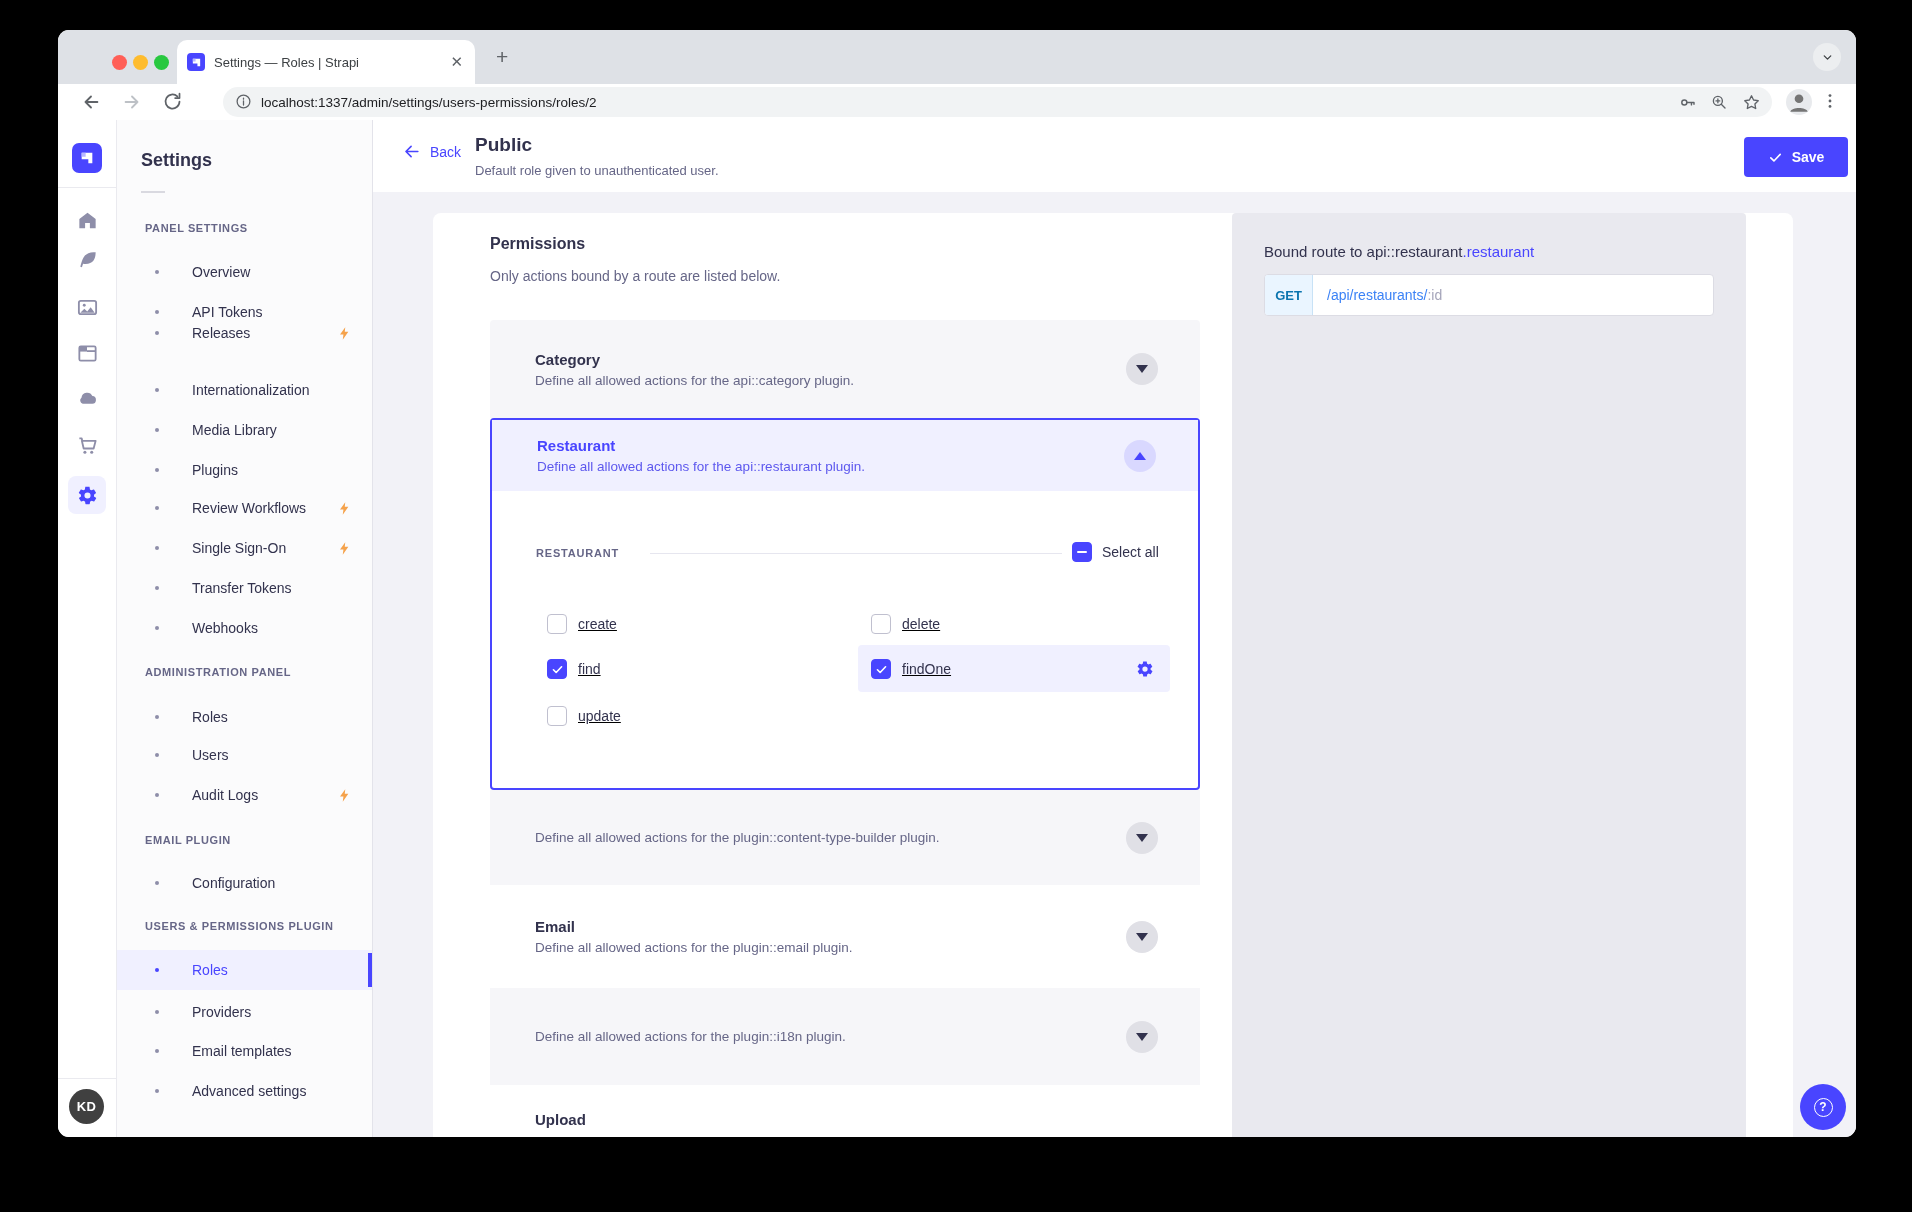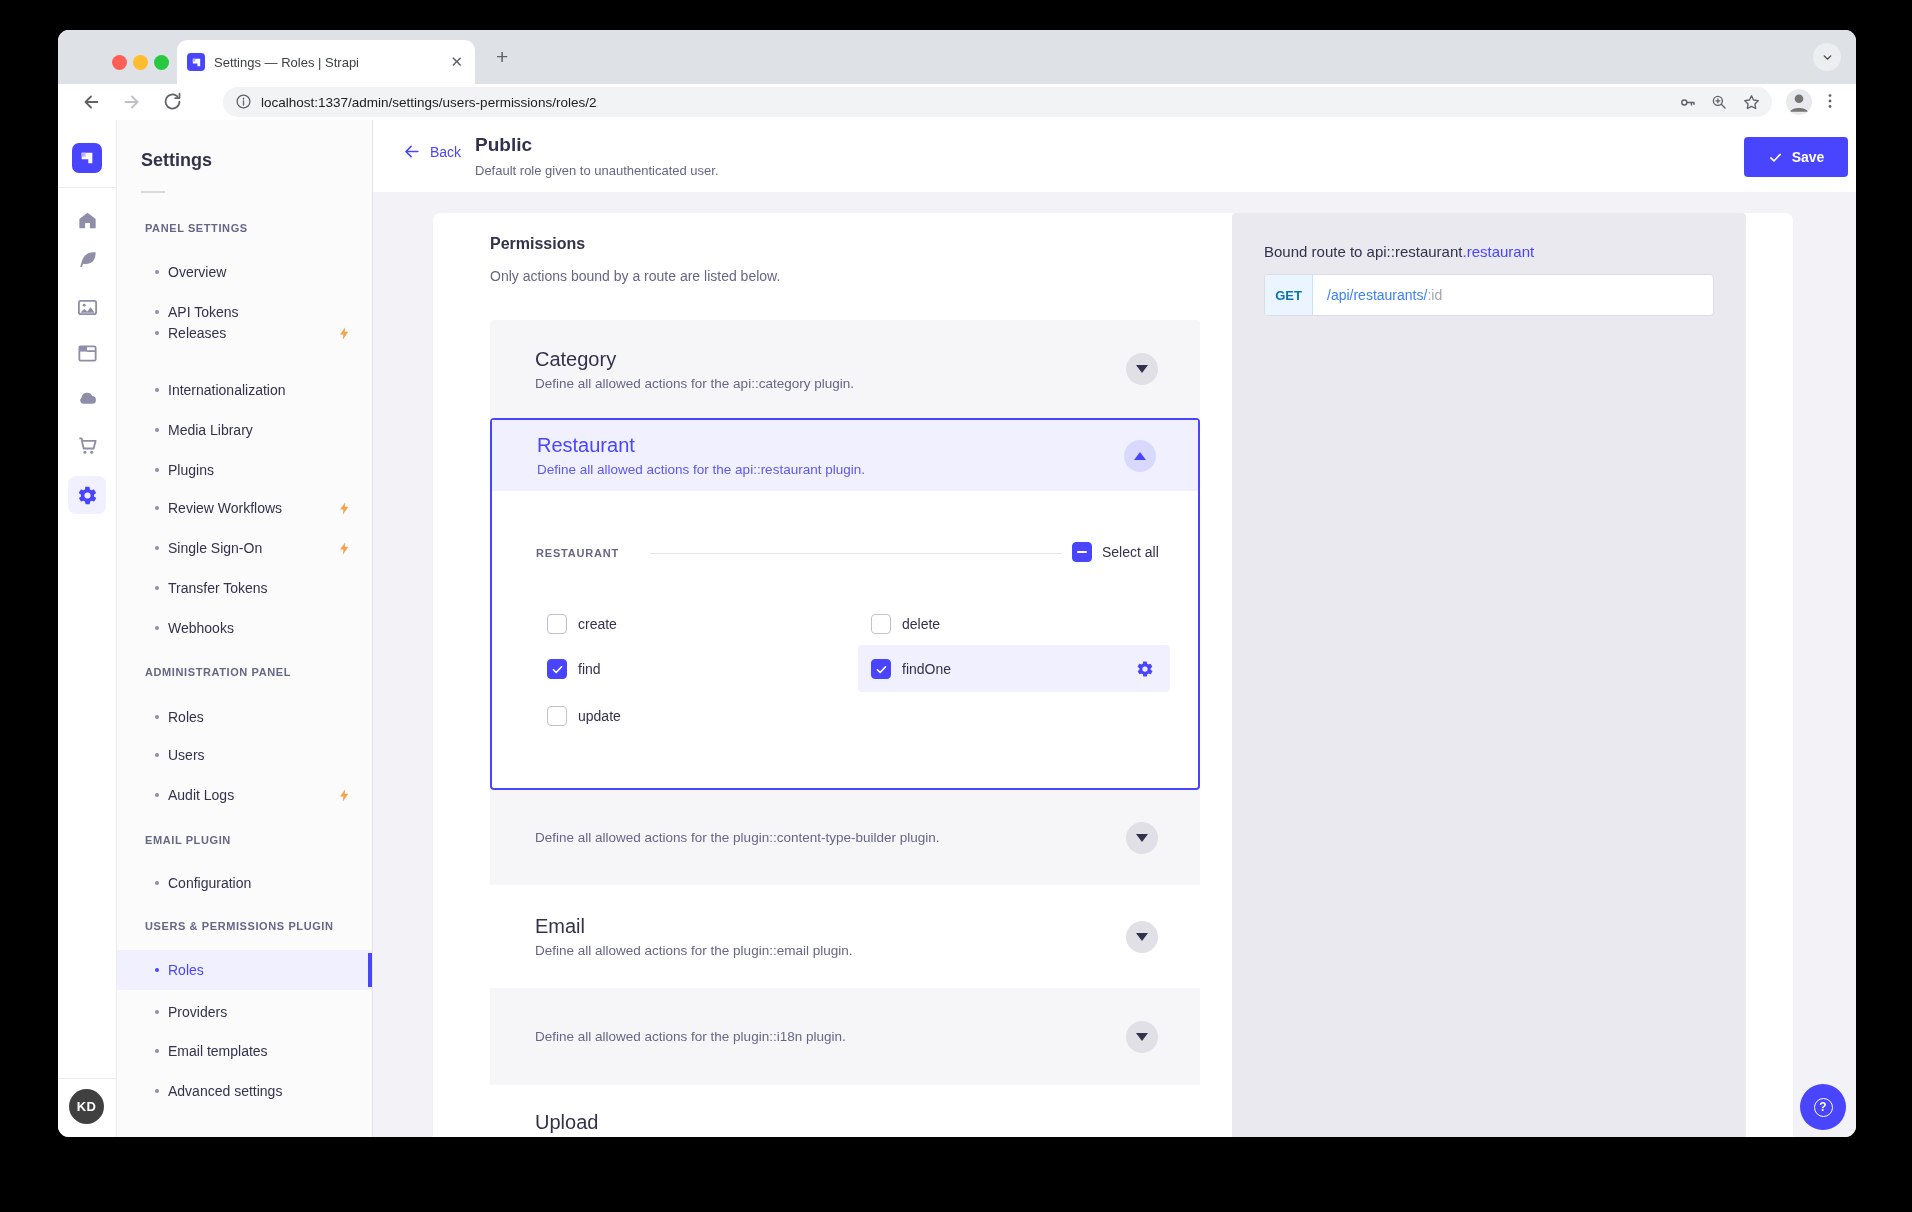--- a/index.html
+++ b/index.html
@@ -33,21 +33,21 @@
   .rail-logo { position:absolute; left:14px; top:23px; width:30px; height:30px; border-radius:7px; background:#4945ff; display:flex; align-items:center; justify-content:center; }
   .rail-div { position:absolute; left:0; right:0; height:1px; background:#eaeaef; }
   .rail-ic { position:absolute; left:18px; width:23px; height:23px; color:#8e8ea9; }
   .rail-gear-bg { position:absolute; left:10px; top:356px; width:38px; height:38px; border-radius:8px; background:#f0f0ff; display:flex; align-items:center; justify-content:center; color:#4945ff; }
   .kd { position:absolute; left:11px; top:969px; width:35px; height:35px; border-radius:50%; background:#404040; color:#fff; font-size:13px; font-weight:700; display:flex; align-items:center; justify-content:center; letter-spacing:.3px; }
 
   .subnav { position:absolute; left:59px; top:90px; bottom:0; width:256px; background:#fbfbfc; border-right:1px solid #e3e3ea; }
   .subnav h1 { position:absolute; left:24px; top:30px; font-size:18px; font-weight:700; color:#32324d; }
   .subnav-div { position:absolute; left:24px; top:71px; width:24px; height:2px; background:#d9d9e0; }
   .sec-label { position:absolute; left:28px; font-size:11px; font-weight:700; letter-spacing:.6px; color:#666687; }
-  .sn-item { position:absolute; left:0; right:0; height:26px; display:flex; align-items:center; }
+  .sn-item { position:absolute; left:0; right:0; height:26px; display:flex; align-items:center;gap:24px; }
   .sn-dot { width:4px; height:4px; border-radius:50%; background:#8e8ea9; margin-left:38px; flex:none; }
   .sn-label { margin-left:9px; font-size:14px; color:#32324d; }
   .sn-bolt { position:absolute; left:220px; width:15px; height:15px; }
   .sn-item.active { height:40px; background:#f0f0ff; }
   .sn-item.active .sn-dot { background:#4945ff; }
   .sn-item.active .sn-label { color:#4945ff; font-weight:500; }
   .sn-item.active::after { content:""; position:absolute; right:0; top:3px; bottom:3px; width:4px; background:#4945ff; }
 
   .main { position:absolute; left:315px; top:90px; right:0; bottom:0; background:#f2f2f7; }
   .main-header { position:absolute; left:0; top:0; right:0; height:72px; background:#fff; }
@@ -58,21 +58,21 @@
   .save-btn { position:absolute; right:8px; top:17px; width:104px; height:40px; background:#4945ff; border:none; border-radius:4px; color:#fff; font-size:14px; font-weight:600; display:flex; align-items:center; justify-content:center; gap:9px; font-family:inherit; }
 
   .card { position:absolute; left:60px; top:93px; right:63px; bottom:0; background:#fff; border-radius:8px 8px 0 0; overflow:hidden; }
   .perm-title { position:absolute; left:57px; top:22px; font-size:16px; font-weight:600; color:#32324d; }
   .perm-sub { position:absolute; left:57px; top:55px; font-size:14px; color:#666687; }
 
   .accordion { position:absolute; left:57px; top:107px; width:710px; }
   .panel { position:relative; width:100%; }
   .panel-head { display:flex; align-items:center; height:100%; padding-left:45px; }
   .panel-titles { flex:1; }
-  .panel-name { font-size:20px; font-weight:400; color:#32324d; margin-bottom:5px; }
+  .panel-name { font-size:15px; font-weight:700; color:#32324d; margin-bottom:5px; }
   .panel-desc { font-size:13.5px; color:#666687; }
   .chev-btn { position:absolute; right:42px; top:50%; margin-top:-16px; width:32px; height:32px; border-radius:50%; background:#e0e0e6; border:none; display:flex; align-items:center; justify-content:center; }
   .tri-down { width:0; height:0; border-left:6px solid transparent; border-right:6px solid transparent; border-top:8px solid #32324d; }
   .tri-up { width:0; height:0; border-left:6px solid transparent; border-right:6px solid transparent; border-bottom:8px solid #4945ff; }
   .p-gray { background:#f6f6f9; }
   .p-white { background:#fff; }
   .p-first { border-radius:4px 4px 0 0; }
 
   .panel-restaurant { height:372px; border:2px solid #4945ff; border-radius:4px; background:#fff; }
   .ra-head { position:absolute; left:0; right:0; top:0; height:71px; background:#f0f0ff; }
@@ -82,21 +82,21 @@
 
   .ra-group-label { position:absolute; left:44px; top:127px; font-size:11px; font-weight:700; letter-spacing:.8px; color:#666687; }
   .ra-line { position:absolute; left:158px; top:133px; width:412px; height:1px; background:#e6e6ef; }
   .selectall { position:absolute; left:580px; top:122px; display:flex; align-items:center; }
   .selectall-label { font-size:14px; color:#32324d; margin-left:10px; }
 
   .checkbox { width:20px; height:20px; border:1px solid #c0c0cf; border-radius:4px; background:#fff; flex:none; display:flex; align-items:center; justify-content:center; }
   .checkbox.on { background:#4945ff; border-color:#4945ff; }
   .minus { width:10px; height:2px; background:#fff; border-radius:1px; }
 
-  .action { position:absolute; display:flex; align-items:center; }
+  .action { position:absolute; display:flex; align-items:center;text-decoration:underline; }
   .action-label { font-size:14px; color:#32324d; margin-left:11px; }
   .action-hl { position:absolute; left:366px; top:225px; width:312px; height:47px; background:#f0f0ff; border-radius:4px; }
   .cog-btn { position:absolute; right:12px; top:50%; margin-top:-9px; width:18px; height:18px; color:#4945ff; border:none; background:none; padding:0; }
 
   .route-panel { position:absolute; left:799px; top:0; bottom:0; width:514px; background:#e9e9ef; border-radius:4px 4px 0 0; }
   .route-title { position:absolute; left:32px; top:30px; font-size:15px; font-weight:500; }
   .route-title .rp { color:#32324d; }
   .route-title .rs { color:#4945ff; }
   .route-box { position:absolute; left:32px; top:61px; width:450px; height:42px; background:#fff; border:1px solid #dcdce4; border-radius:4px; display:flex; align-items:stretch; overflow:hidden; }
   .route-method { width:48px; background:#eaf5ff; border-right:1px solid #c8e2f6; color:#0c75af; font-size:13px; font-weight:700; display:flex; align-items:center; justify-content:center; flex:none; }

